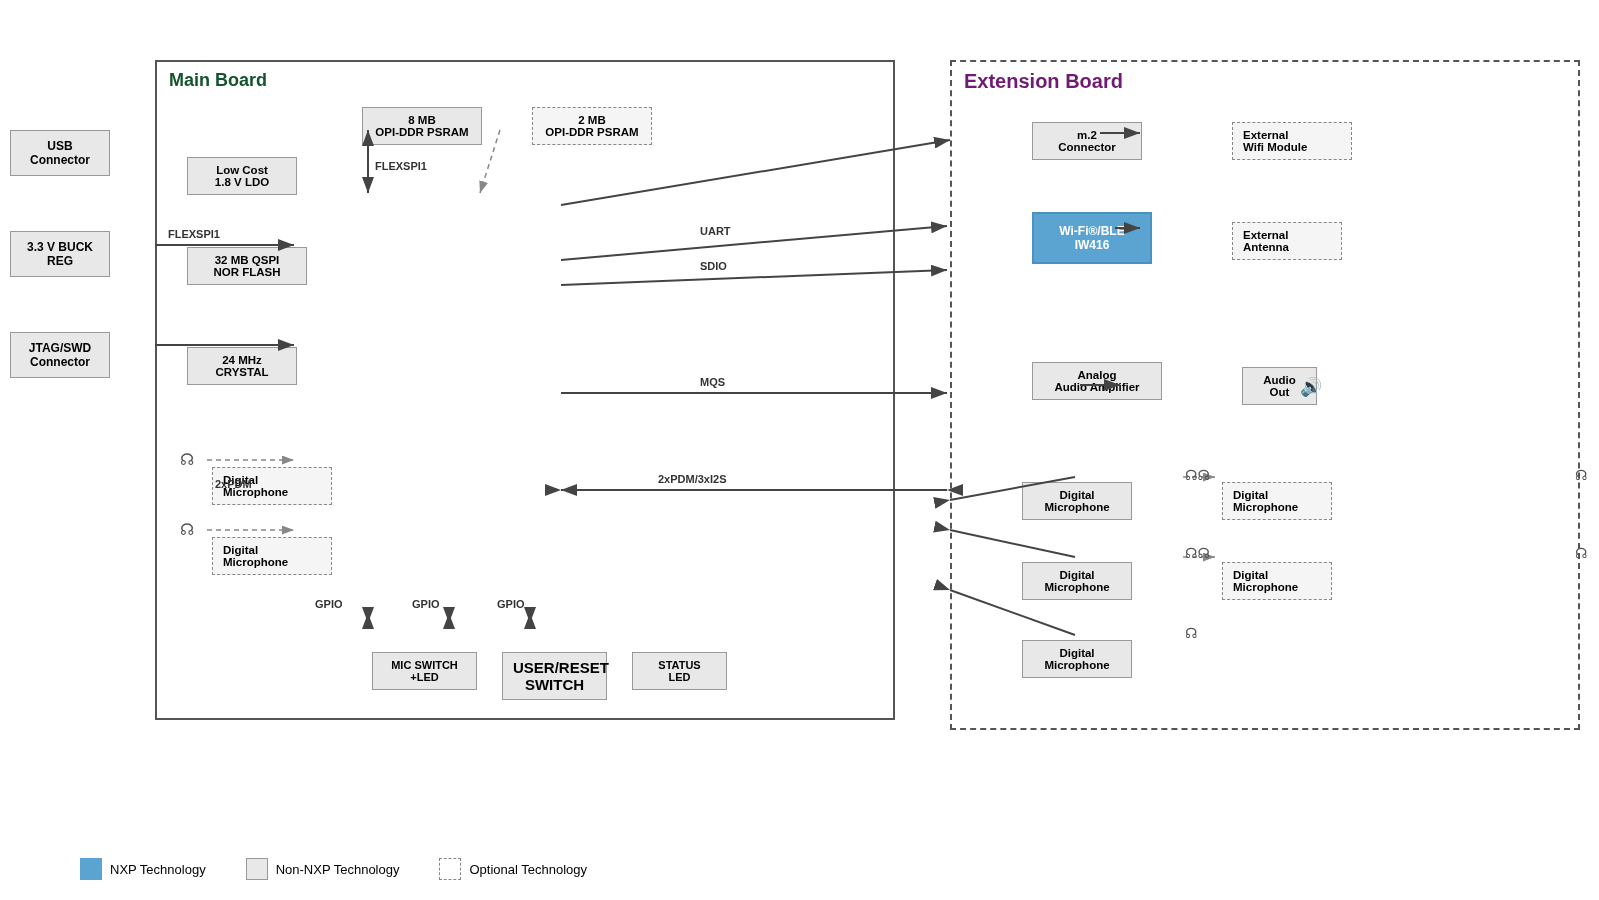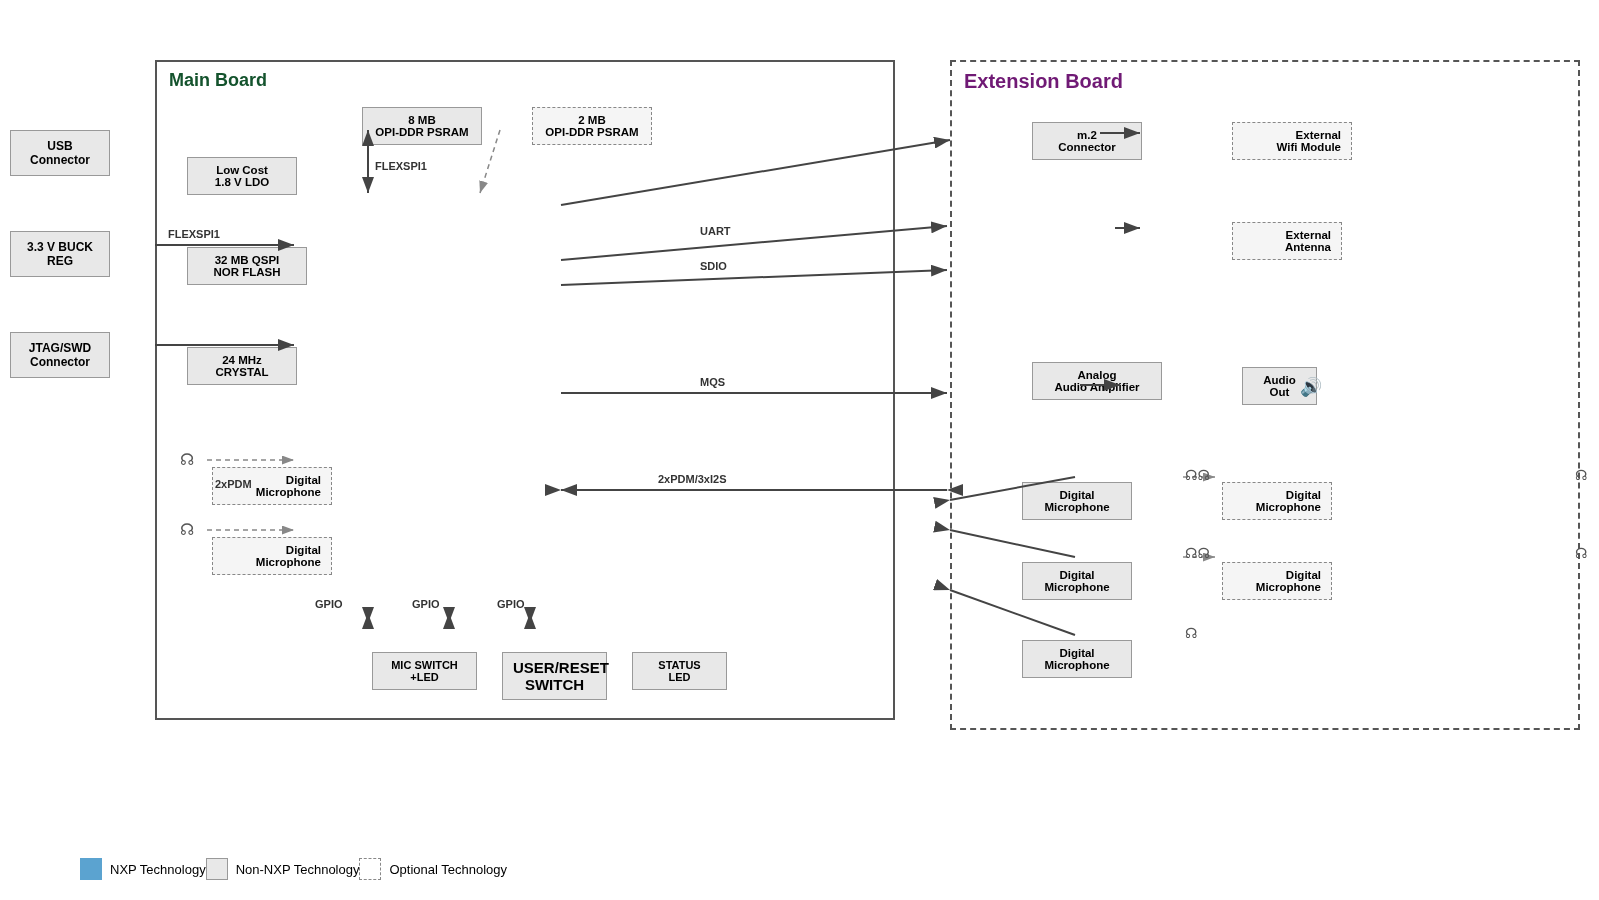--- a/index.html
+++ b/index.html
@@ -83,21 +83,21 @@
       text-align: center;
       font-size: 11.5px;
       font-weight: 600;
     }
 
     .comp-box-dashed {
       position: absolute;
       background: #f5f5f5;
       border: 1.5px dashed #888;
       padding: 6px 10px;
-      text-align: right;
+      text-align: left;
       font-size: 11.5px;
       font-weight: 600;
     }
 
     .comp-box-blue {
       position: absolute;
       background: #5ba3d0;
       border: 2px solid #4a90c0;
       padding: 6px 10px;
       text-align: center;
@@ -136,20 +136,21 @@
       pointer-events: none;
     }
 
     
     .legend {
       position: absolute;
       bottom: 20px;
       left: 80px;
       display: flex;
       align-items: center;
+      gap: 40px;
     }
 
     .legend-item {
       display: flex;
       align-items: center;
       gap: 8px;
       font-size: 13px;
     }
 
     .legend-swatch-blue {
@@ -205,20 +206,21 @@
     <div class="comp-box" style="left:475px; top:590px; width:95px; text-align:center; font-size:11px;">STATUS<br>LED</div>
   </div>
 
   <div class="extension-board">
     <div class="extension-board-title">Extension Board</div>
 
     <div class="comp-box" style="left:80px; top:60px; width:110px;">m.2<br>Connector</div>
 
     <div class="comp-box-dashed" style="left:280px; top:60px; width:120px;">External<br>Wifi Module</div>
 
+    <div class="comp-box-blue" style="left:80px; top:150px; width:120px; font-size:12px; padding:10px;">Wi-Fi®/BLE<br>IW416</div>
 
     <div class="comp-box-dashed" style="left:280px; top:160px; width:110px;">External<br>Antenna</div>
 
     <div class="comp-box" style="left:80px; top:300px; width:130px;">Analog<br>Audio Amplifier</div>
 
     <div class="comp-box" style="left:290px; top:305px; width:75px;">Audio<br>Out</div>
 
     <div class="comp-box" style="left:70px; top:420px; width:110px;">Digital<br>Microphone</div>
     <div class="comp-box-dashed" style="left:270px; top:420px; width:110px;">Digital<br>Microphone</div>
 

